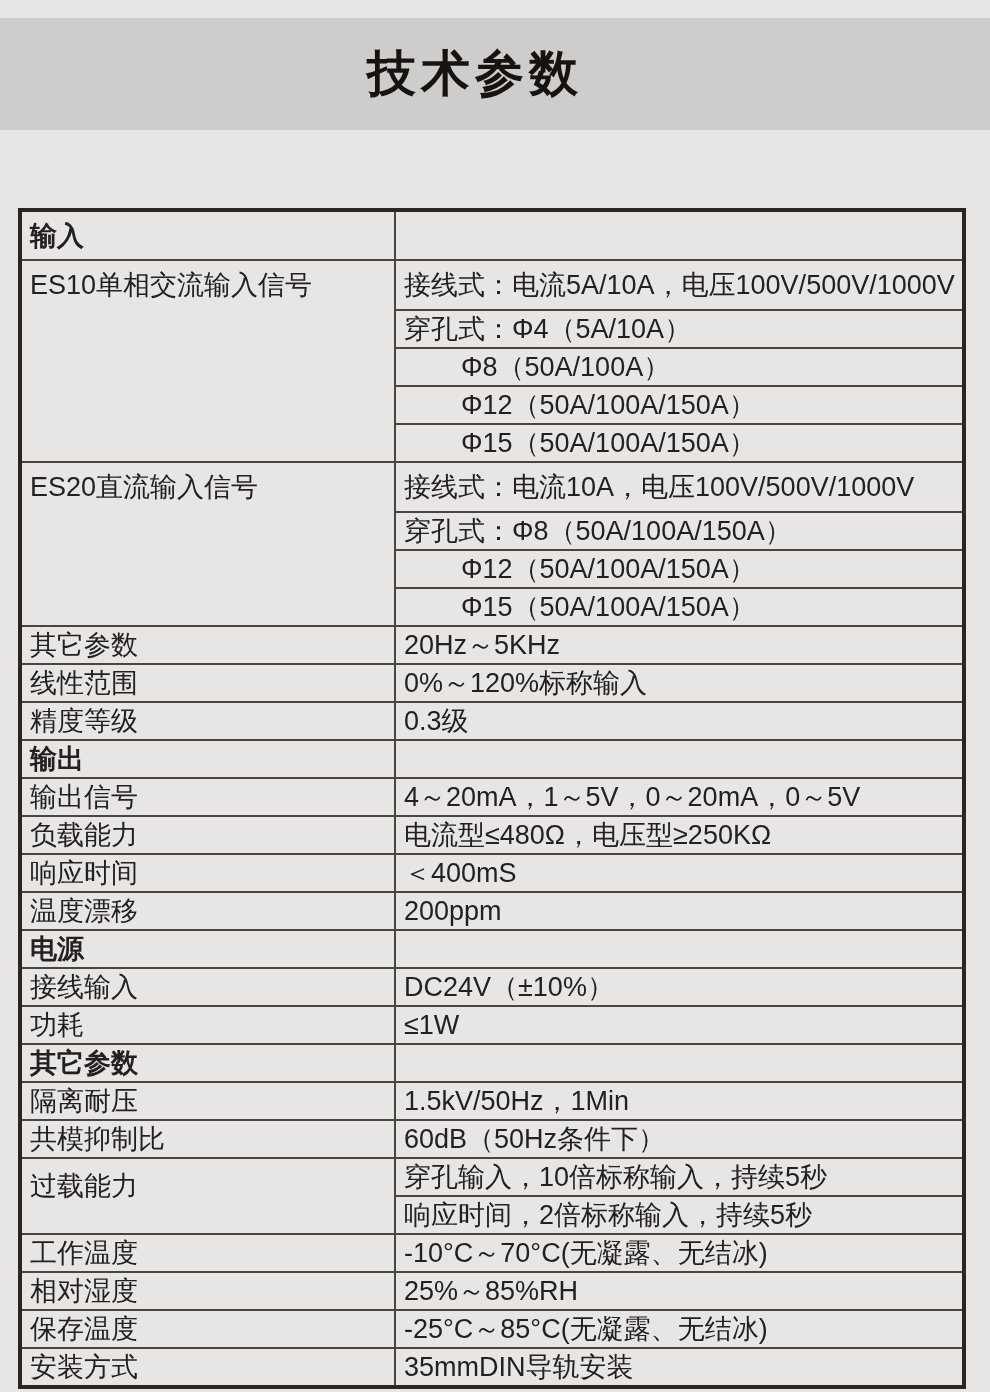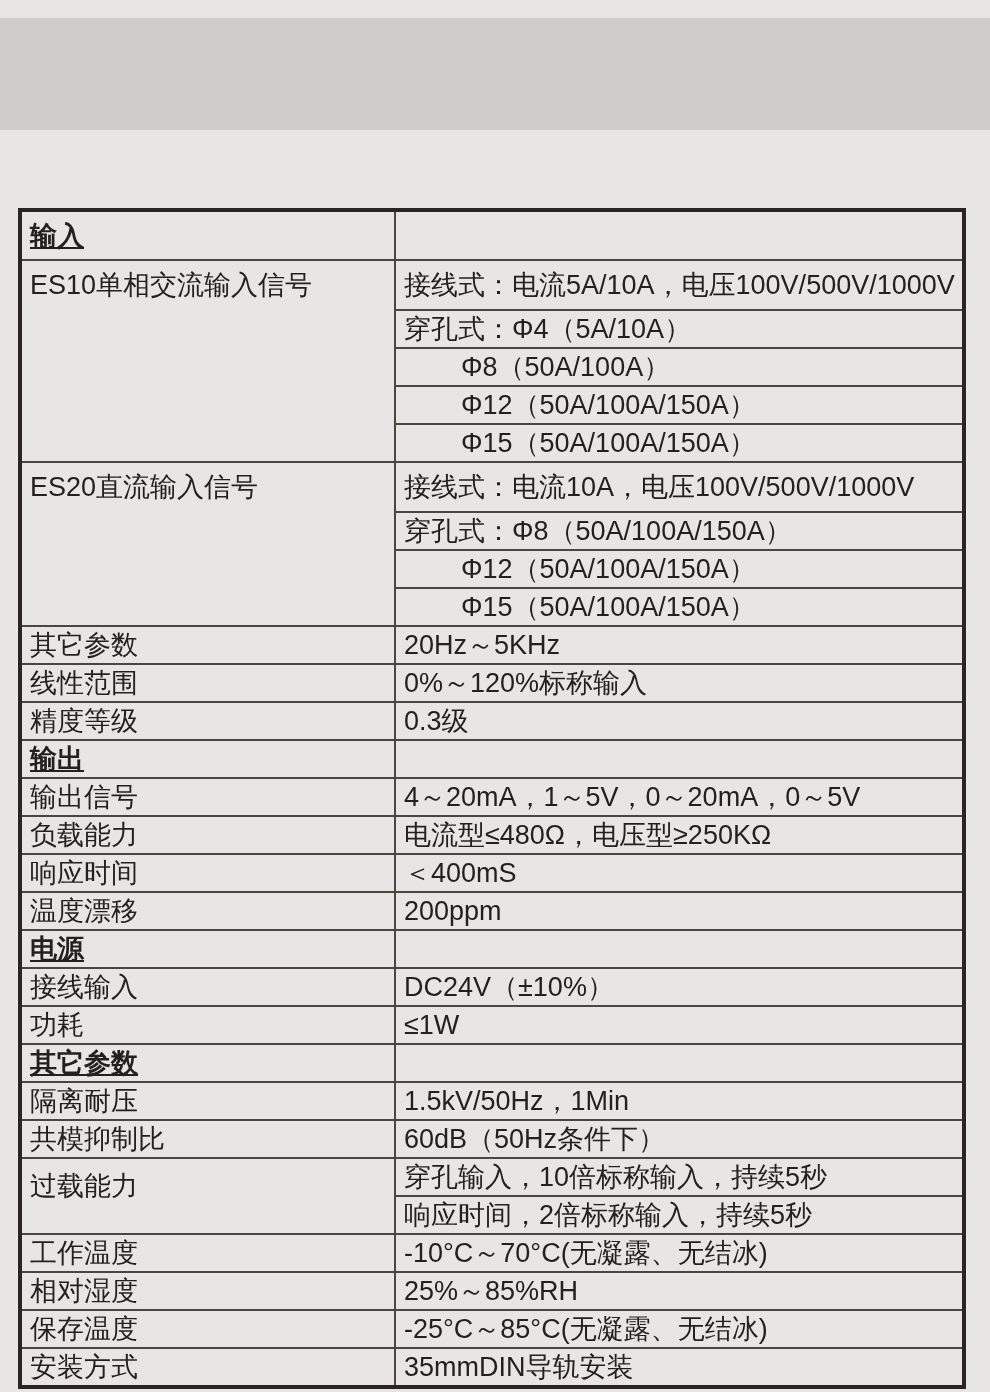--- a/index.html
+++ b/index.html
@@ -40,33 +40,34 @@
   .spec tr.tall { height:50px; }
   .spec td {
     border:2px solid #4b4540;
     font-size:27px;
     padding:0 8px;
     color:#242020;
     overflow:hidden;
     white-space:nowrap;
   }
   .label-cell { padding-left:55px; }
-  tr.section .label-cell { font-weight:700;text-decoration:underline; }
+  tr.section .label-cell { font-weight:700; }
   .value-cell { padding-left:9px; }
   .value-cell.indent { padding-left:65px; }
   td.group-label { vertical-align:top; padding-top:9px; }
   td.group-label.group-label-tall { padding-top:6px; }
 </style>
 </head>
 <body>
 
 <div class="page">
 
   <header class="band">
     <div class="band-inner">
+      <h1 class="title">技术参数</h1>
     </div>
   </header>
 
   <table class="spec">
     <colgroup>
       <col class="c1">
       <col class="c2">
     </colgroup>
     <tbody id="spec-body">
         <tr class="section tall">

